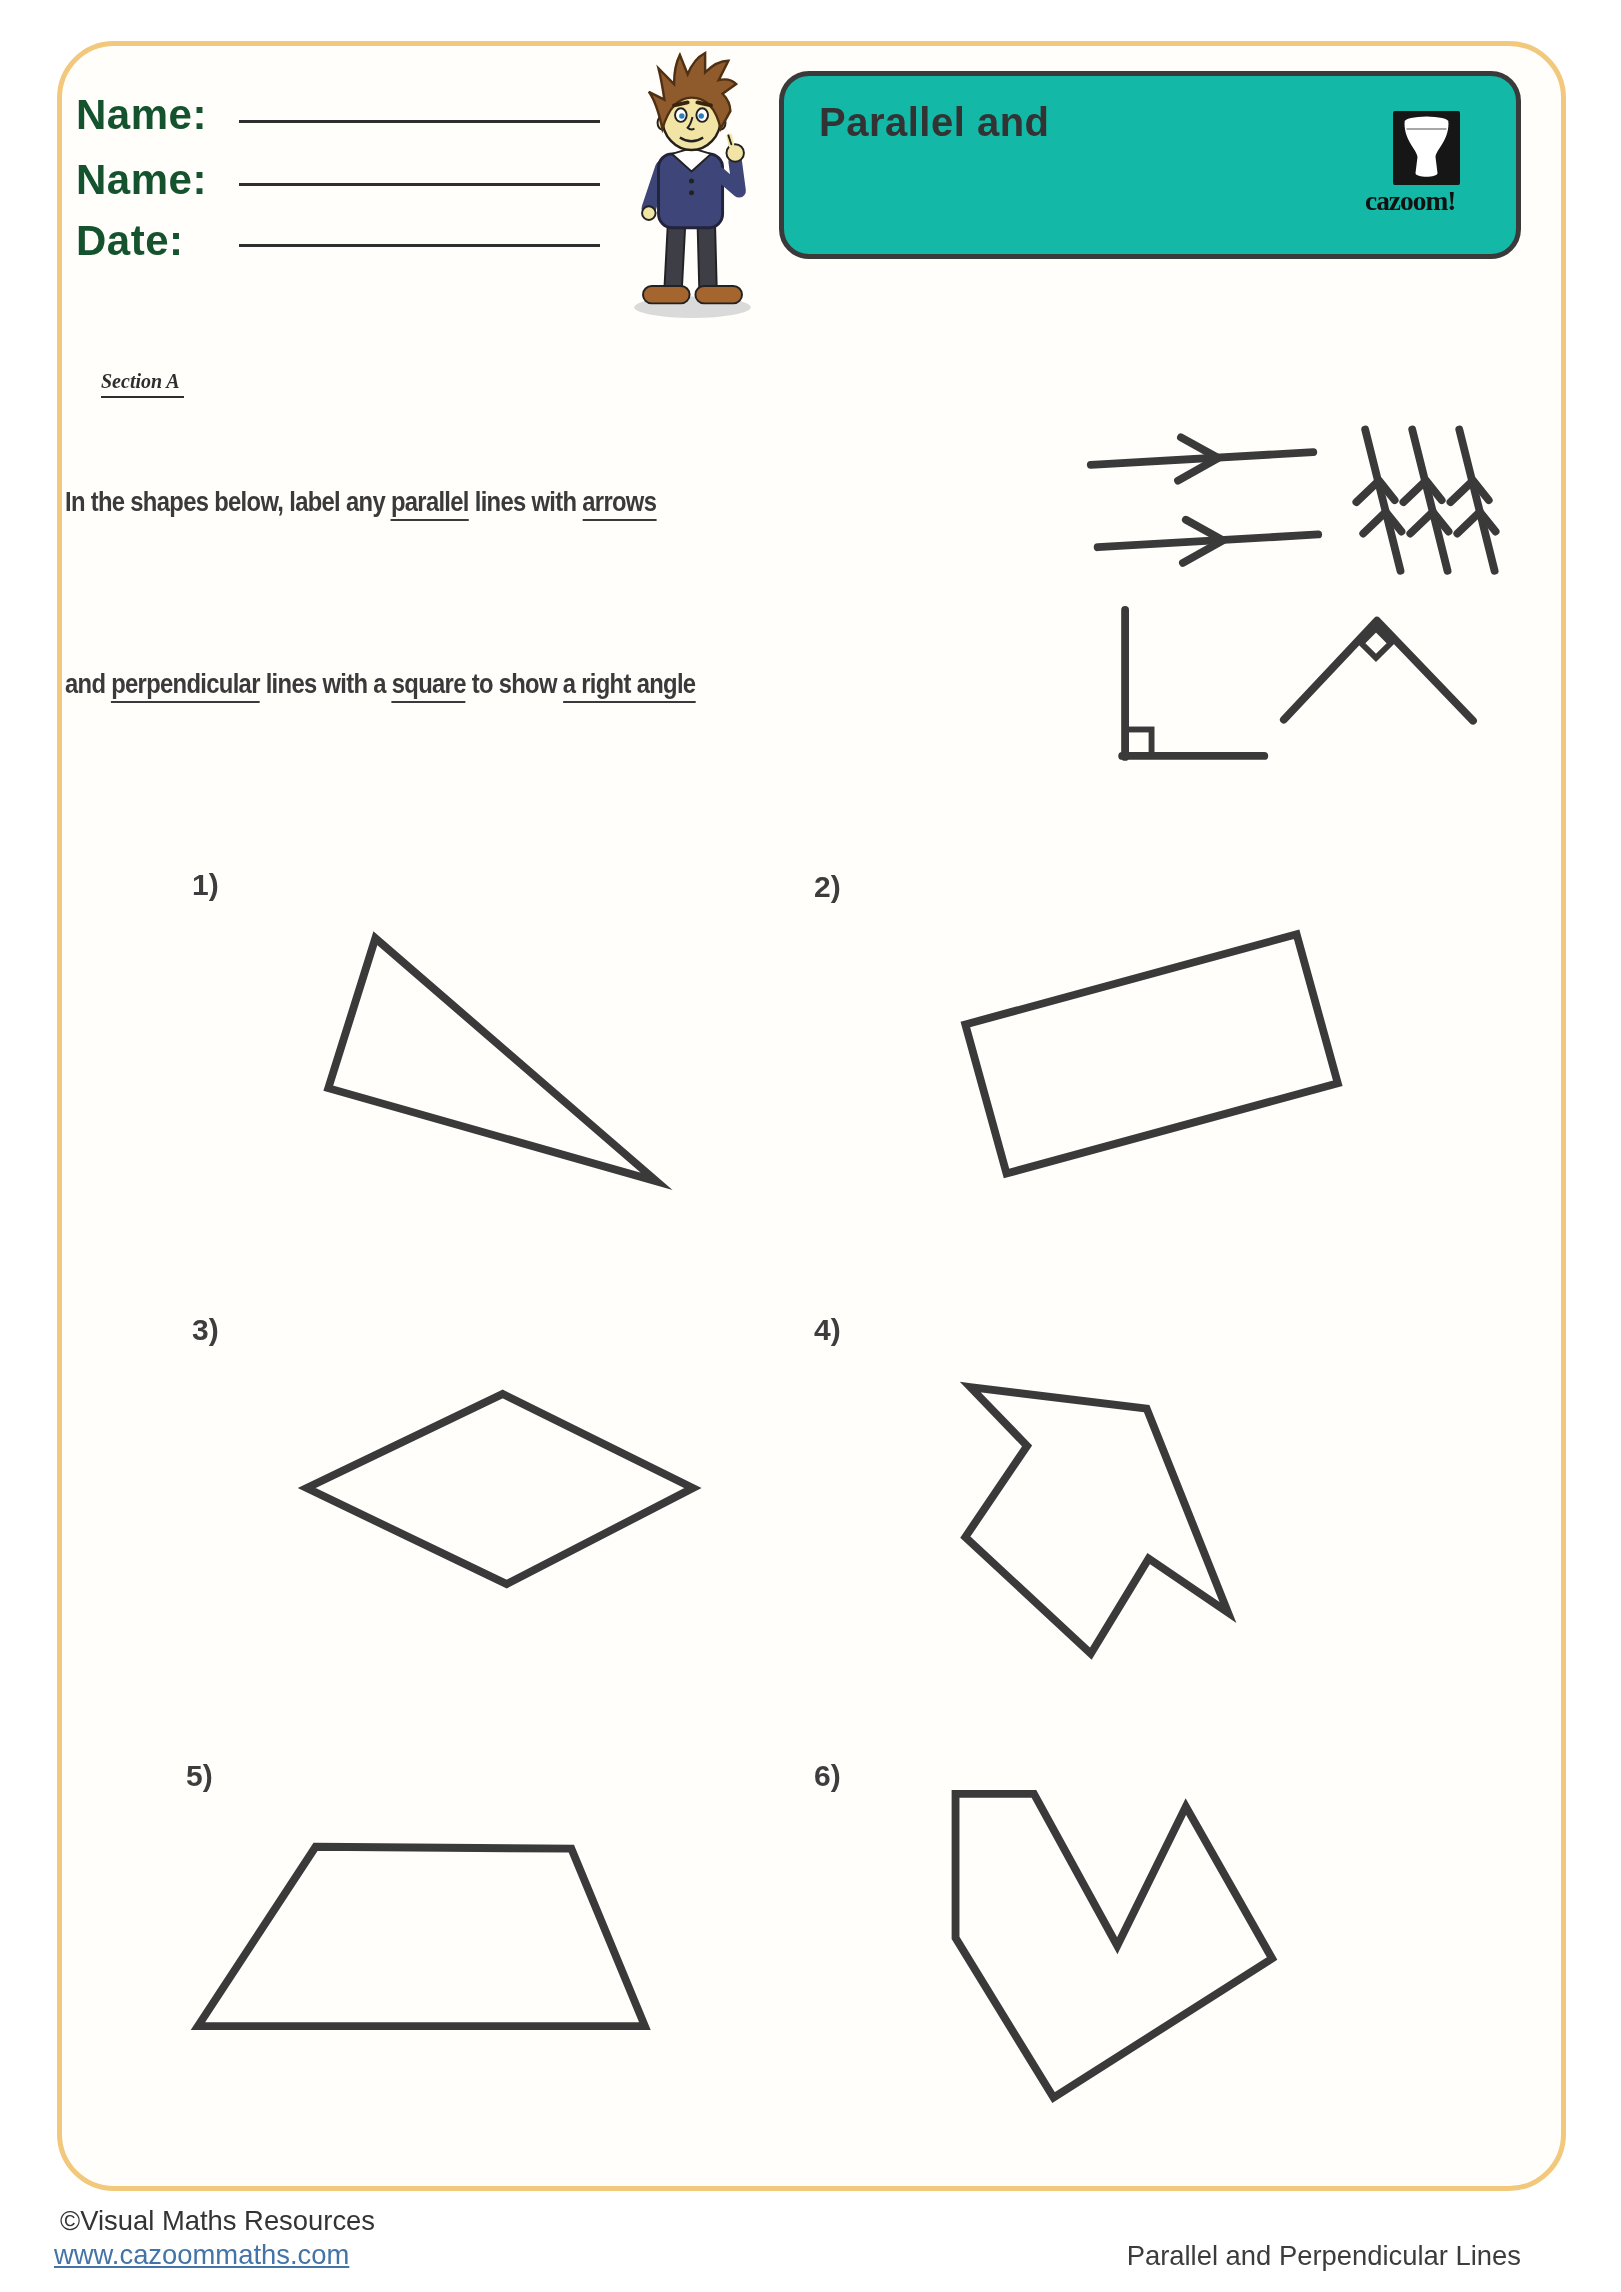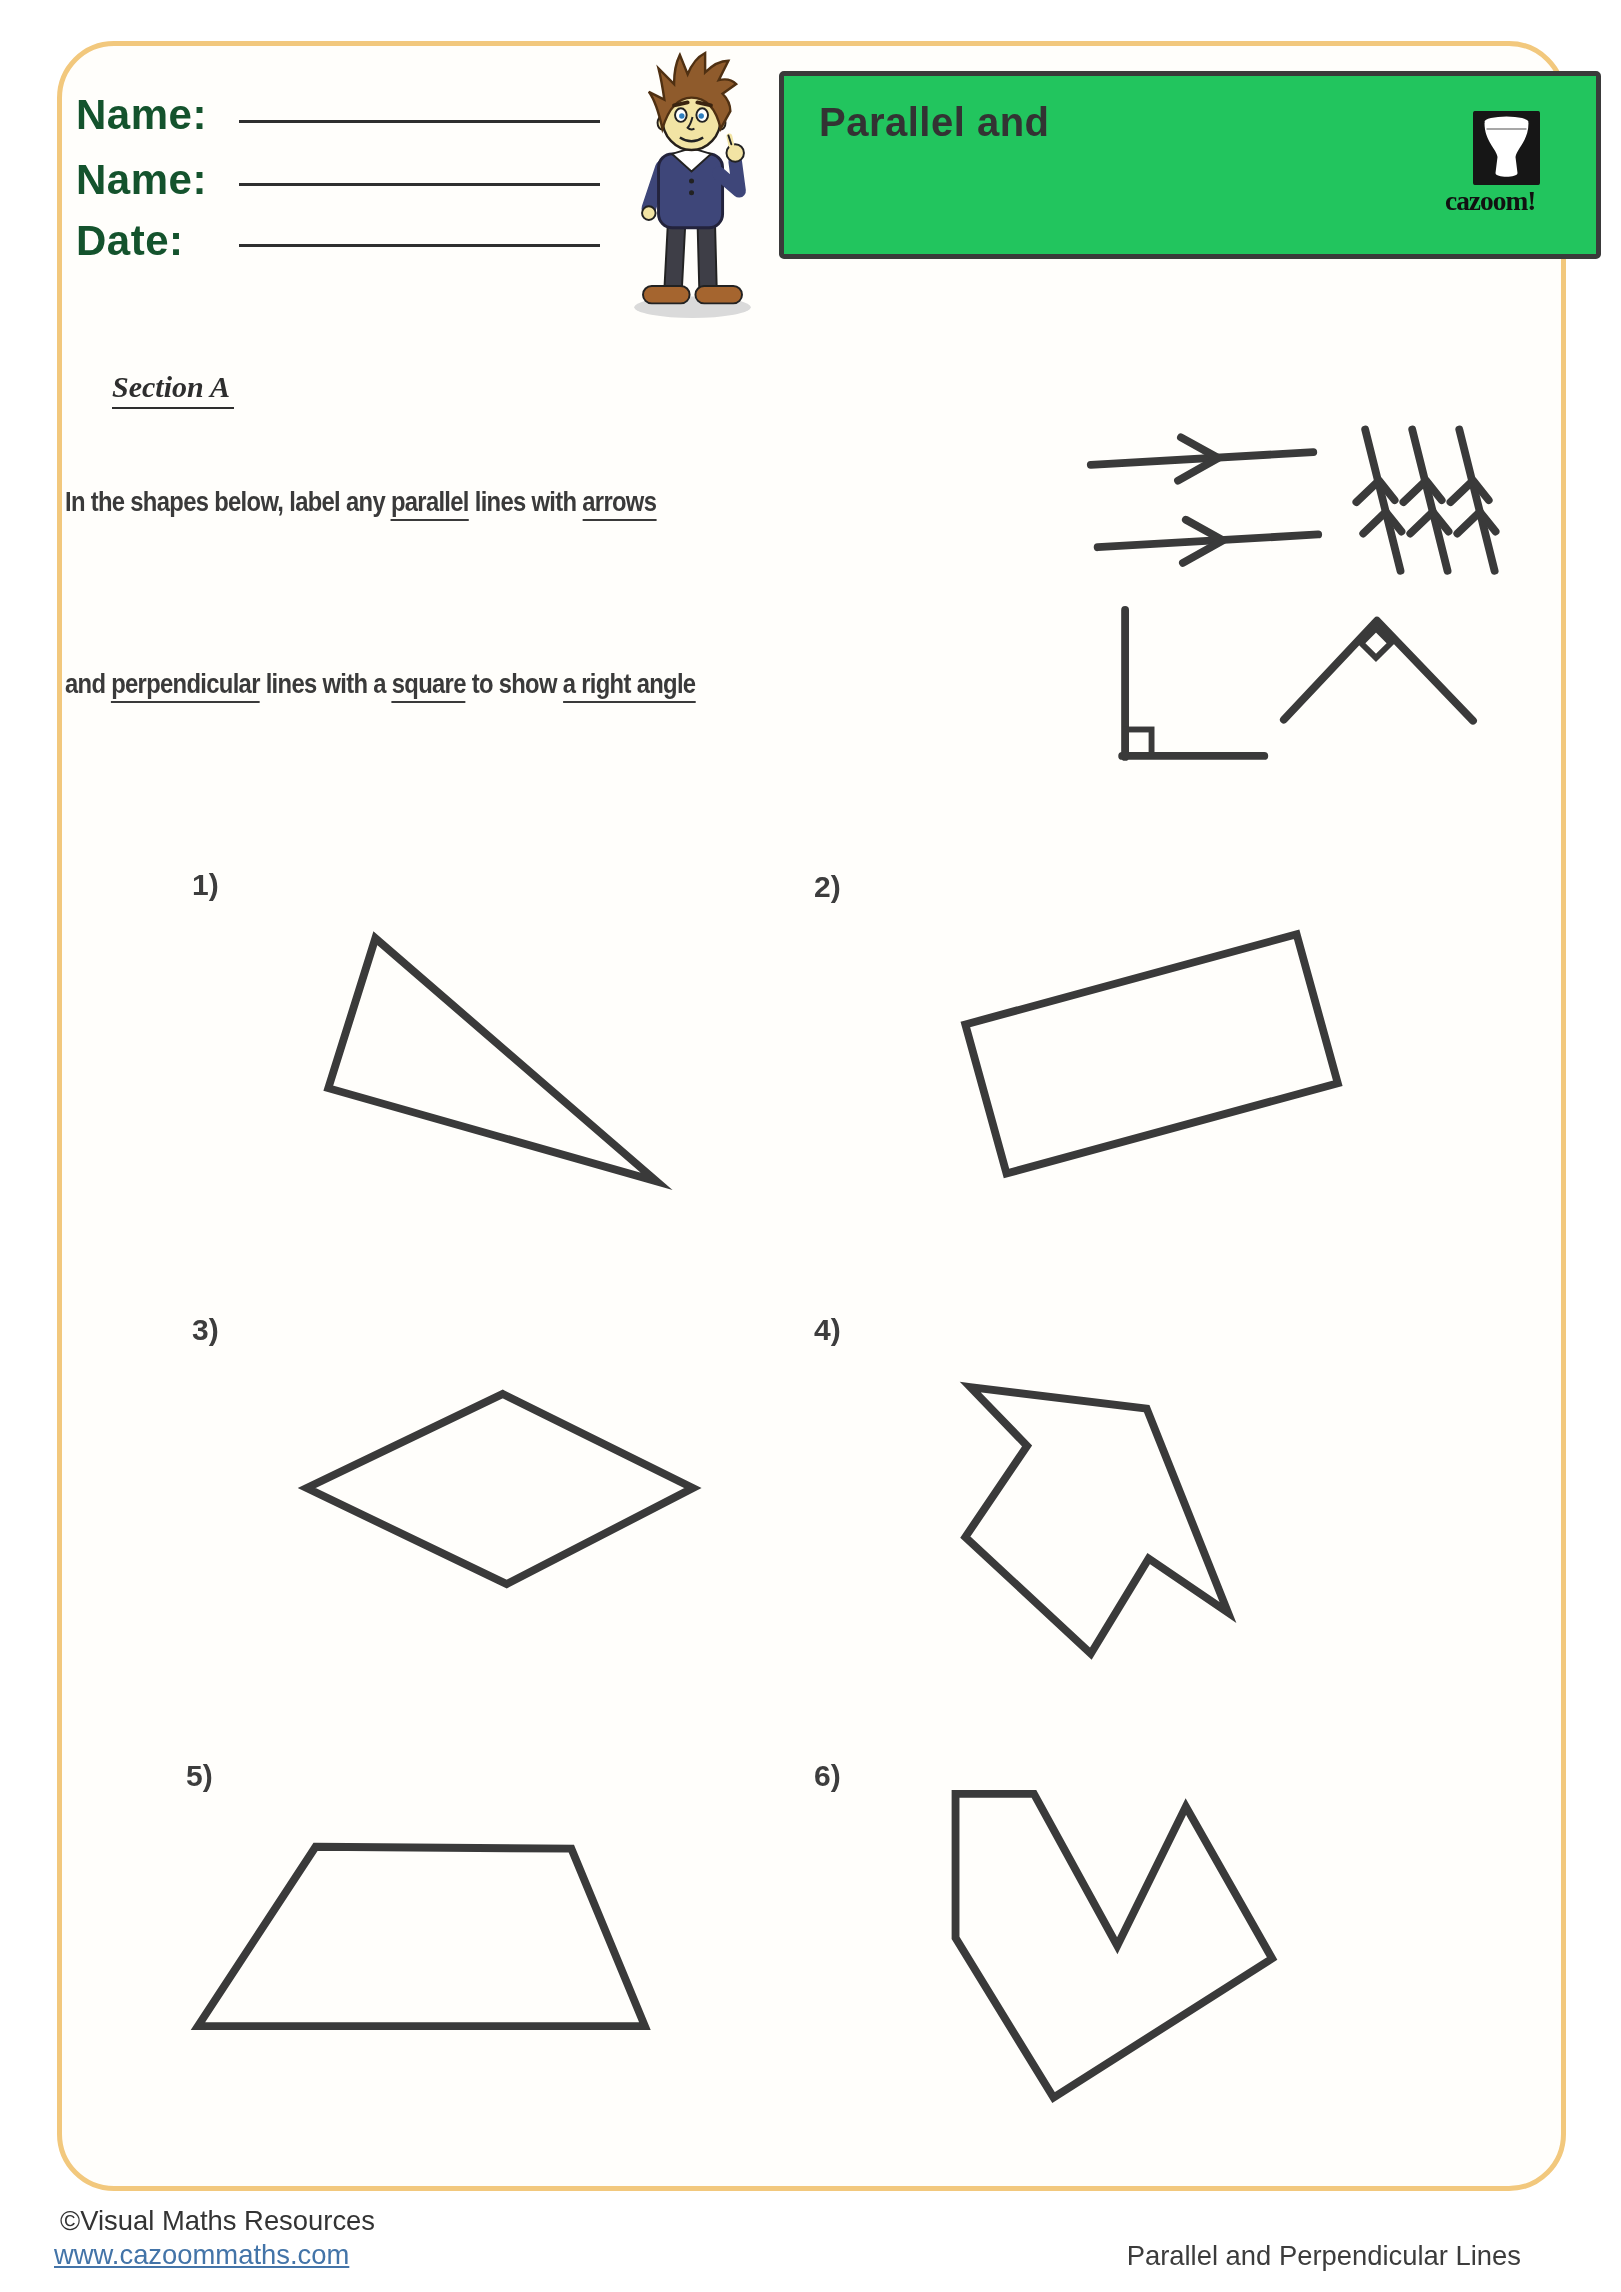--- a/index.html
+++ b/index.html
@@ -11,31 +11,31 @@
     position:absolute;left:57px;top:41px;width:1509px;height:2150px;
     border:5.9px solid #f2c87d;border-radius:57px;background:#fffefb;box-sizing:border-box;
   }
   
   .field-label{position:absolute;left:76px;font-size:42px;font-weight:bold;color:#14532d;letter-spacing:0.5px;}
   .field-line{position:absolute;left:239px;width:361px;height:0;border-bottom:3.9px solid #2f2f2f;}
   
   .character{position:absolute;left:610px;top:43px;width:165px;height:282px;}
   
   .title-box{
-    position:absolute;left:779px;top:71px;width:822px;height:188px;box-sizing:border-box;
-    border:5.9px solid #3a3a3a;border-radius:5px;background:#22c55e;
+    position:absolute;left:779px;top:71px;width:742px;height:188px;box-sizing:border-box;
+    border:5.9px solid #3a3a3a;border-radius:30px;background:#14b8a6;
   }
   .title-line{position:absolute;left:35px;font-size:40px;font-weight:bold;color:#333;letter-spacing:0.5px;white-space:nowrap;}
   .logo{position:absolute;right:29px;top:35px;width:122px;}
   .logo-square{width:67px;height:74px;background:#161616;margin:0 auto;border-radius:2px;display:block;}
   .logo-text{font-family:"Liberation Serif",serif;font-weight:bold;font-size:27.4px;color:#111;letter-spacing:-1px;margin-top:1px;}
   
   .section-heading{
-    position:absolute;left:112px;top:370px;font-family:"Liberation Serif",serif;
-    font-style:italic;font-weight:bold;font-size:30px;color:#2e2e2e;
+    position:absolute;left:101px;top:370px;font-family:"Liberation Serif",serif;
+    font-style:italic;font-weight:bold;font-size:20px;color:#2e2e2e;
     border-bottom:2.9px solid #2e2e2e;padding:0 3.9px 2.9px 0;
   }
   
   .instr{position:absolute;left:65px;font-size:28px;font-weight:bold;color:#3a3a3a;
     letter-spacing:-0.8px;white-space:nowrap;transform:scaleX(.85);transform-origin:left center;}
   .instr .u{border-bottom:2.9px solid #3a3a3a;padding-bottom:2px;}
   
   .shape-label{position:absolute;font-size:30px;font-weight:600;color:#3d3d3d;}
   
   .overlay{position:absolute;left:0;top:0;width:1621px;height:2293px;}

